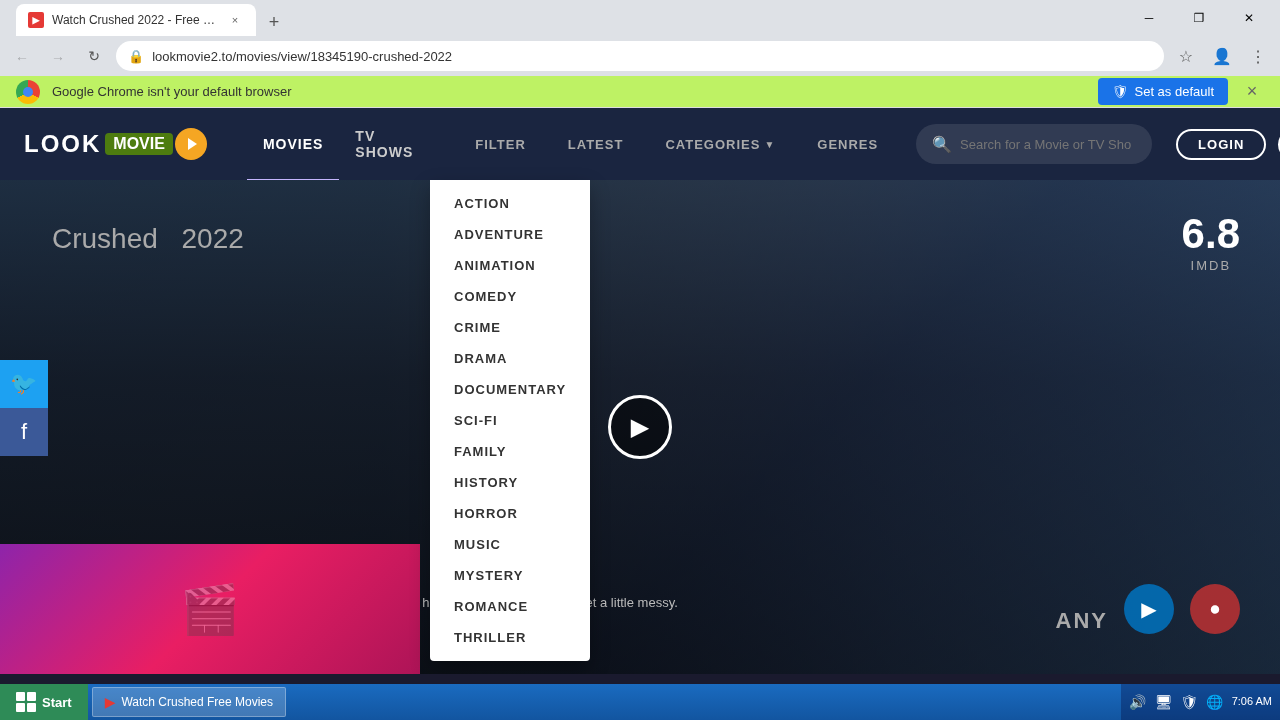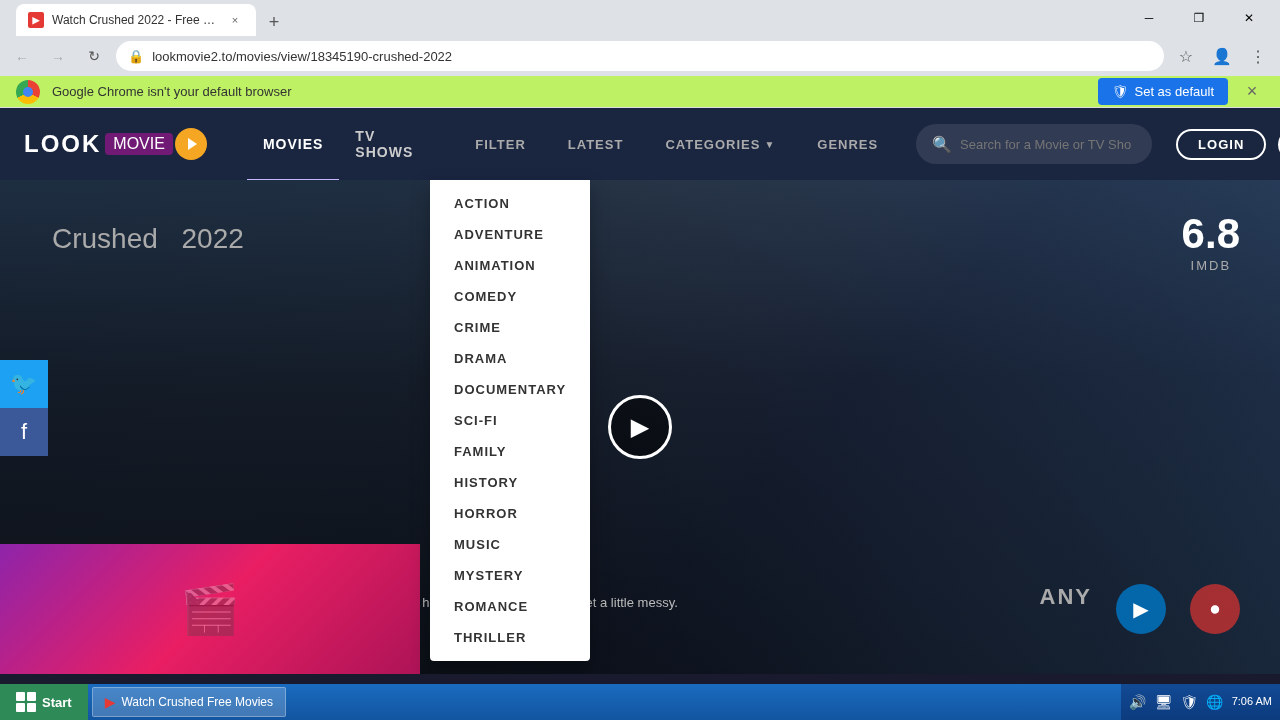--- a/index.html
+++ b/index.html
@@ -231,24 +231,24 @@
       gap: 0;
       margin-right: 16px;
     }
     .logo-look {
       font-size: 24px;
       font-weight: bold;
       color: white;
       letter-spacing: 2px;
     }
     .logo-movie-box {
-      background: #701a75;
+      background: #4d7c0f;
       color: white;
       font-size: 16px;
-      font-weight: normal;
+      font-weight: bold;
       padding: 2px 8px;
       border-radius: 4px;
       margin-left: 4px;
     }
     .logo-icon {
       width: 32px;
       height: 32px;
       background: #f5a623;
       border-radius: 50%;
       display: flex;
@@ -582,22 +582,22 @@
       text-align: right;
       line-height: 1.4;
     }
 
     
     .watermark {
       position: absolute;
       bottom: 40px;
       right: 40px;
       display: flex;
-      align-items: flex-start;
-      gap: 24px;
+      align-items: flex-end;
+      gap: 16px;
       z-index: 10;
     }
     .watermark-text {
       color: #aaa;
       font-size: 22px;
       font-weight: bold;
       letter-spacing: 2px;
     }
     .watermark-play {
       width: 50px;

